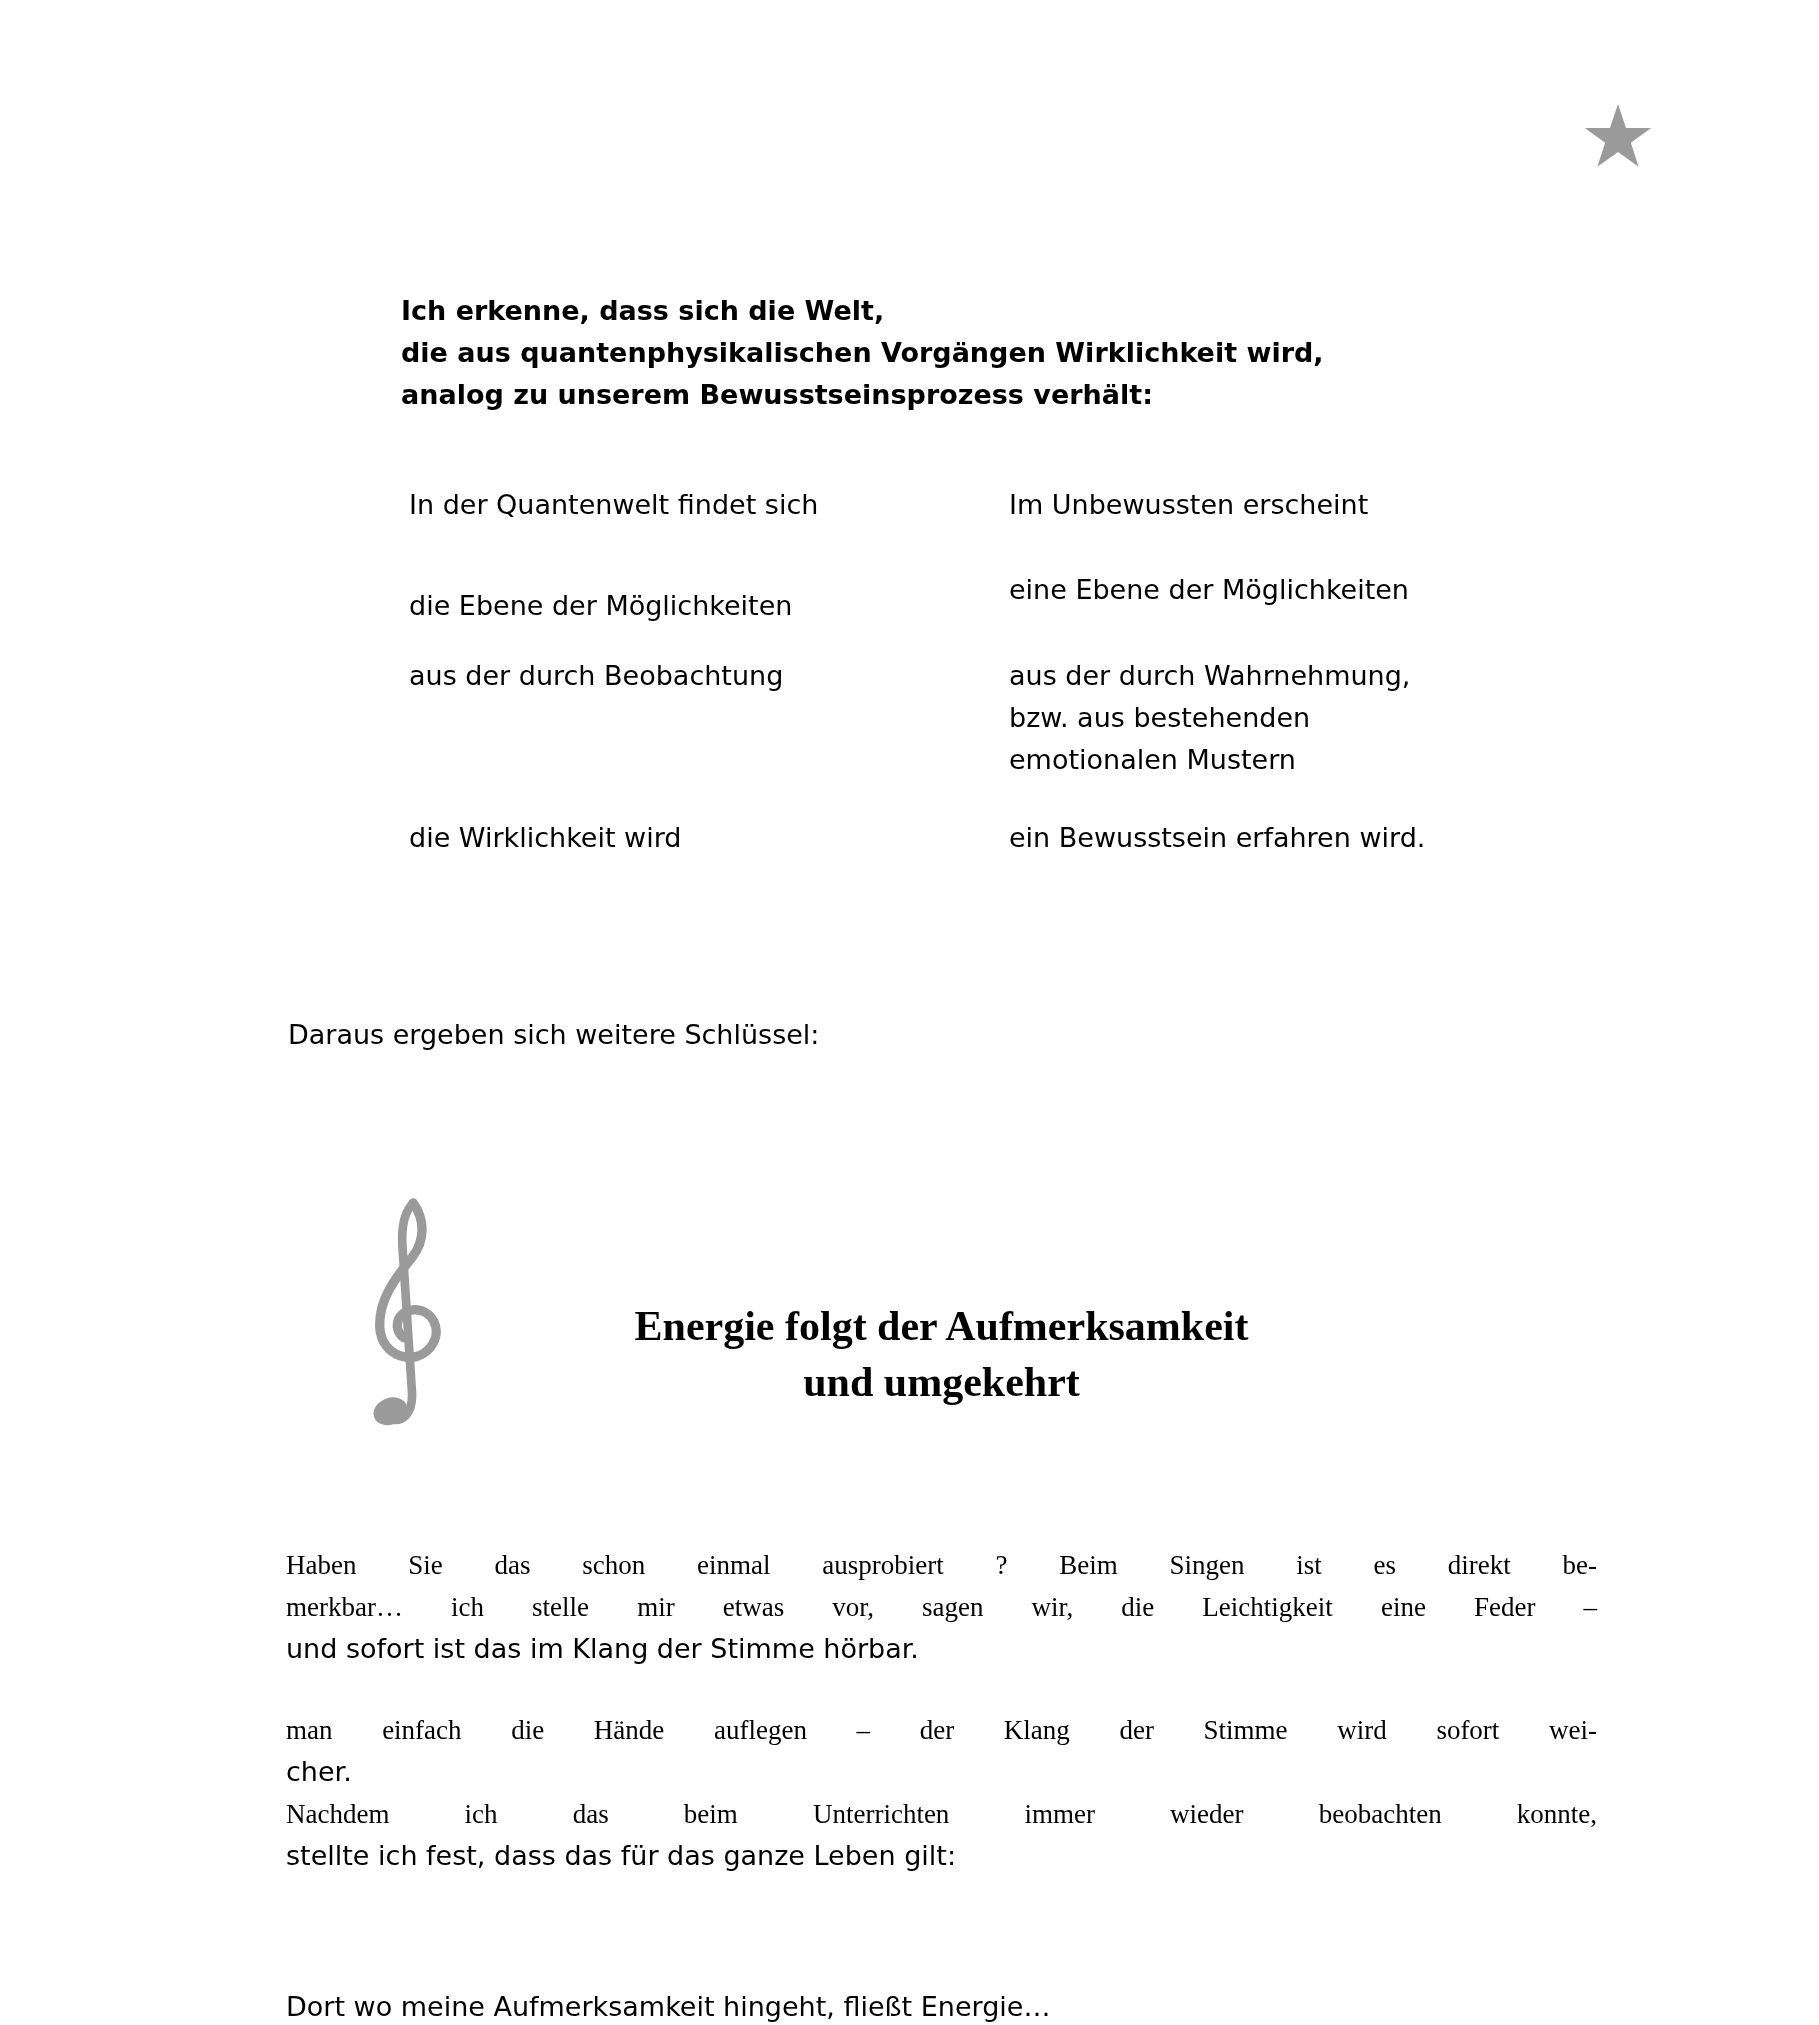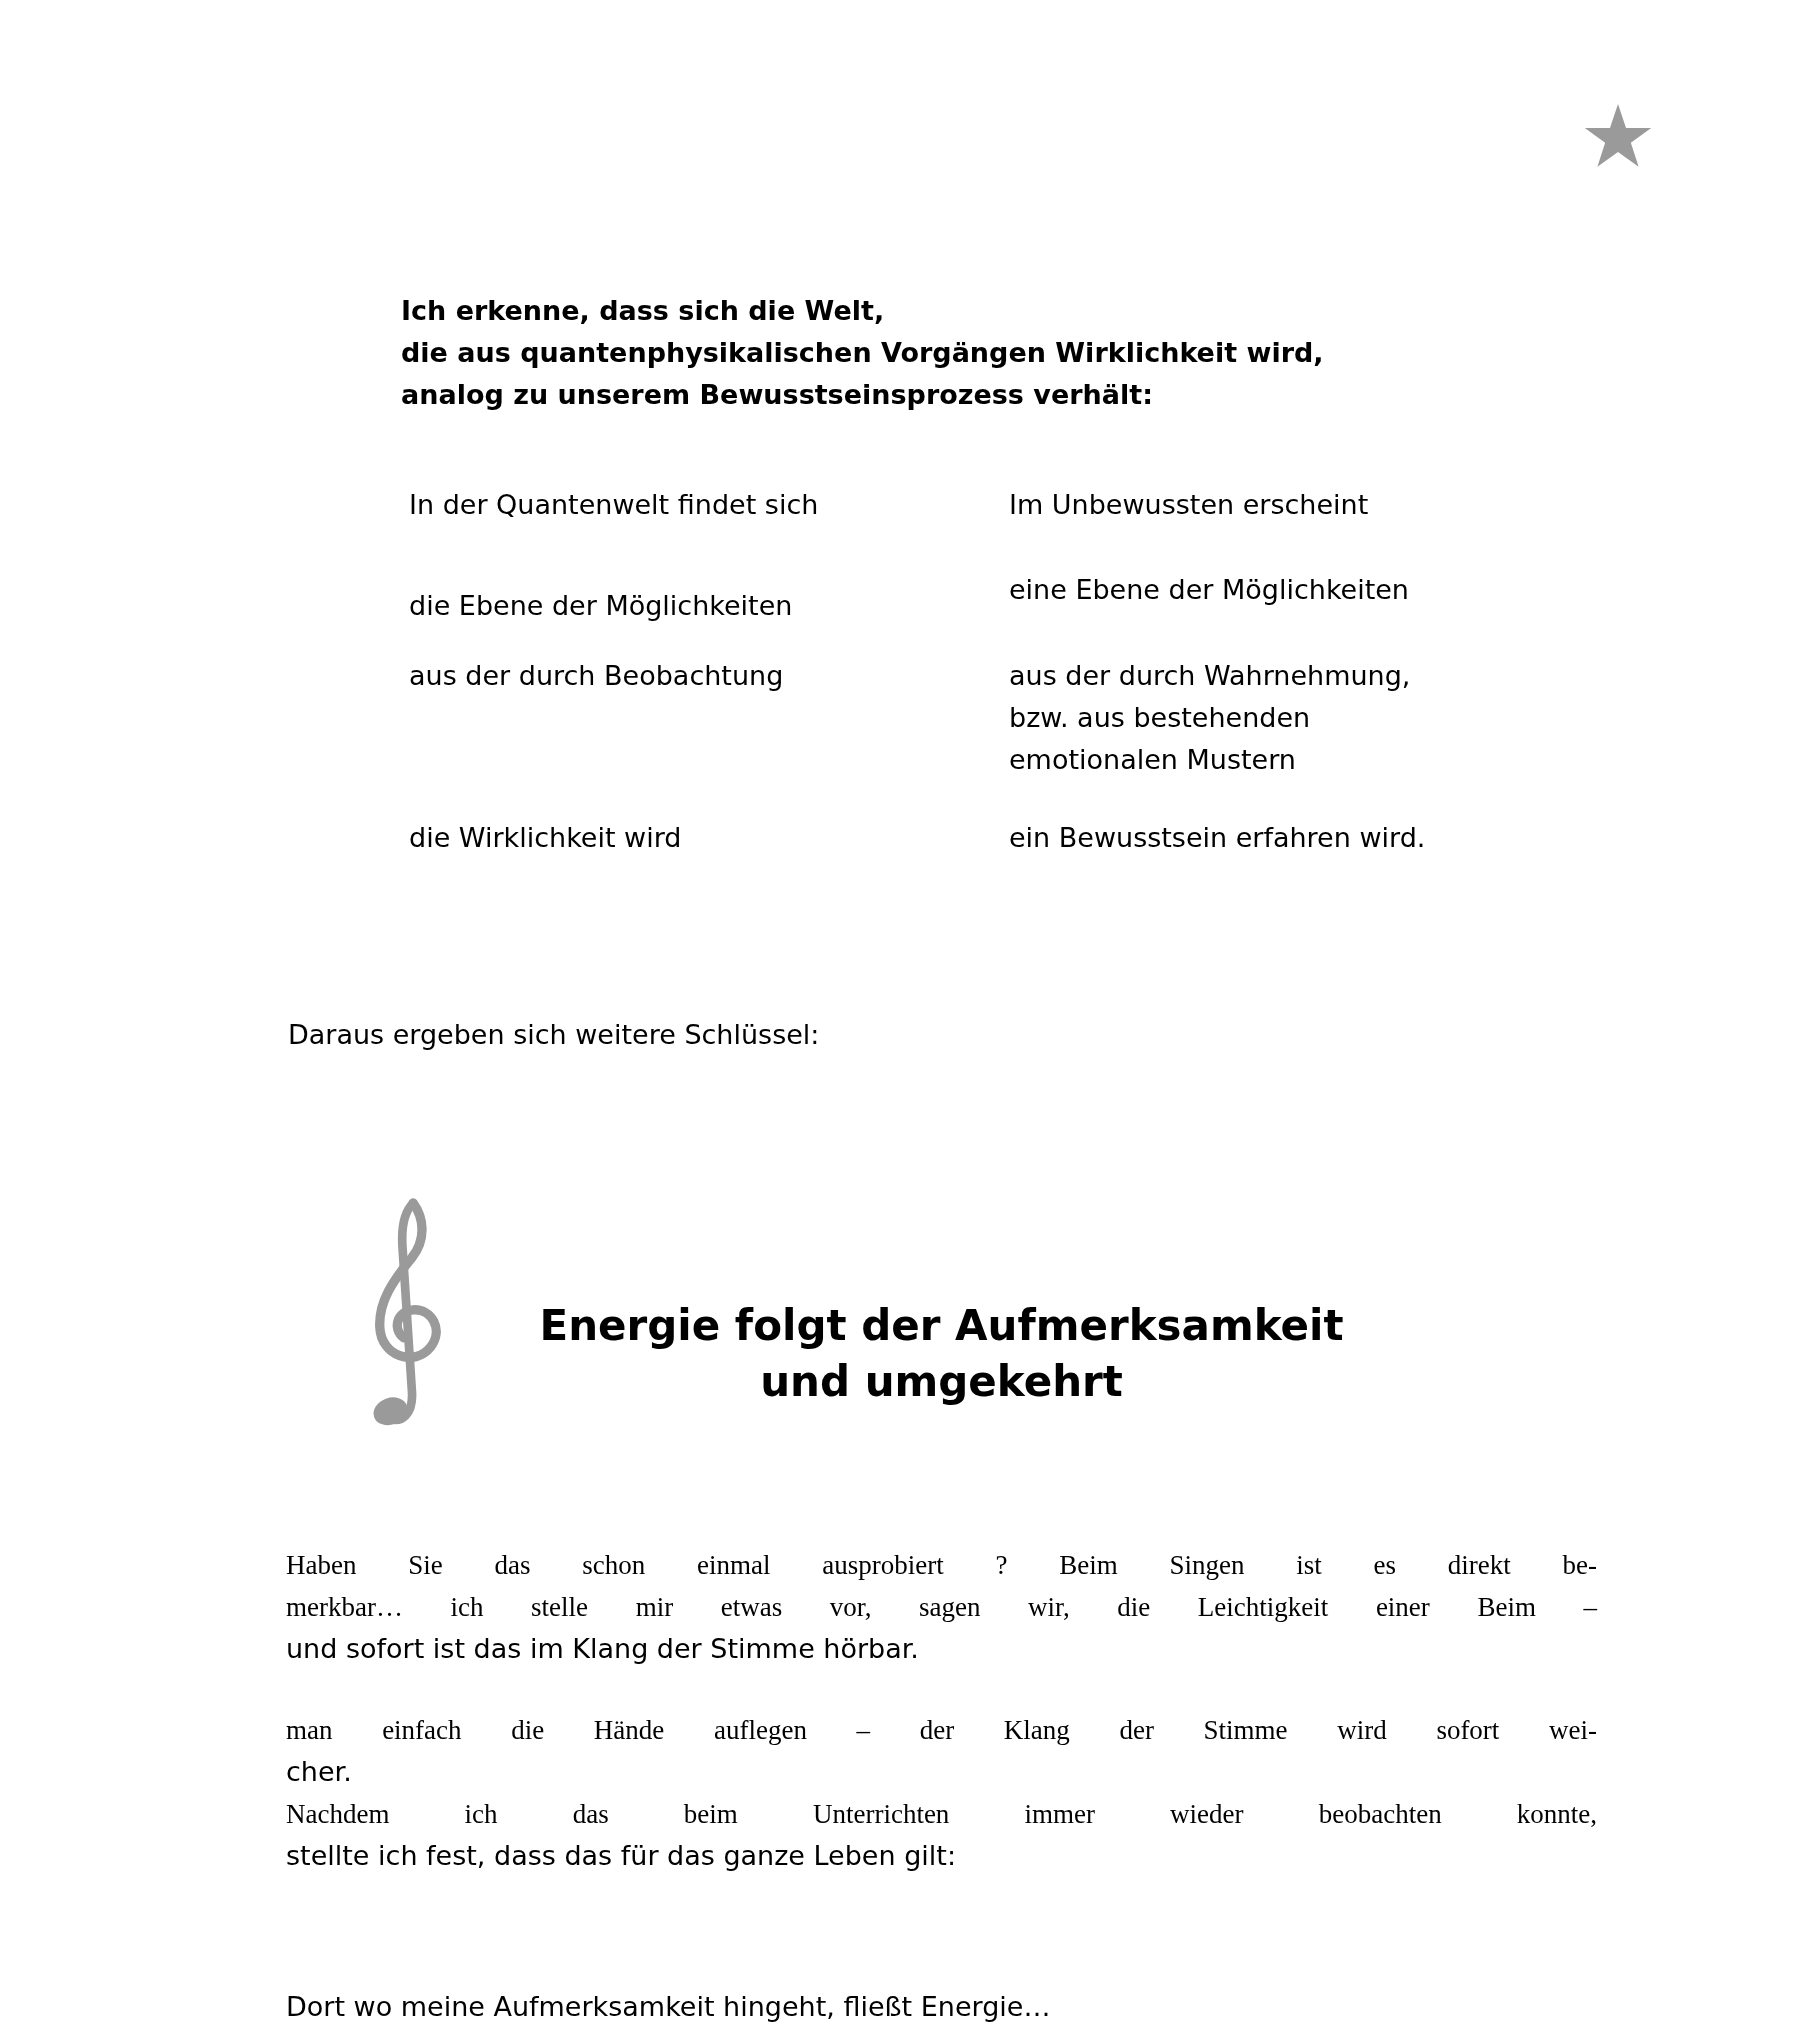--- a/index.html
+++ b/index.html
@@ -77,28 +77,28 @@
   <div class="abs body-text nowrap" style="left:288px;top:1014px;">Daraus ergeben sich weitere Schlüssel:</div>
 
   <svg class="abs" style="left:362px;top:1183px;" width="97" height="267" viewBox="0 0 140 400" aria-hidden="true">
     <g fill="none" stroke="#9a9a9a" stroke-linecap="round">
       <path stroke-width="14" d="M 74 30 C 90 52, 94 84, 72 112 C 44 146, 22 178, 24 216 C 26 260, 76 276, 100 246 C 120 220, 102 188, 74 190 C 50 192, 42 218, 60 232"></path>
       <path stroke-width="13" d="M 74 30 C 60 44, 56 66, 58 96 L 72 310 C 75 345, 58 362, 34 352"></path>
     </g>
     <ellipse class="gray-shape" cx="40" cy="342" rx="26" ry="20" transform="rotate(-20 40 342)"></ellipse>
   </svg>
 
-  <div class="abs big-heading" style="left:286px;top:1298px;">
+  <div class="abs big-heading" style="left:286px;top:1298px;font-family:Liberation Serif, serif;">
     <div class="nowrap">Energie folgt der Aufmerksamkeit</div>
     <div class="nowrap">und umgekehrt</div>
   </div>
 
   <div class="abs body-text jwrap" style="left:286px;top:1544px;">
     <div class="jl">Haben Sie das schon einmal ausprobiert ? Beim Singen ist es direkt be-</div>
-    <div class="jl">merkbar… ich stelle mir etwas vor, sagen wir, die Leichtigkeit einer Beim –</div>
+    <div class="jl">merkbar… ich stelle mir etwas vor, sagen wir, die Leichtigkeit eine Feder –</div>
     <div class="ll">und sofort ist das im Klang der Stimme hörbar.</div>
   </div>
 
   <div class="abs body-text jwrap" style="left:286px;top:1709px;">
     <div class="jl">man einfach die Hände auflegen – der Klang der Stimme wird sofort wei-</div>
     <div class="ll">cher.</div>
     <div class="jl">Nachdem ich das beim Unterrichten immer wieder beobachten konnte,</div>
     <div class="ll">stellte ich fest, dass das für das ganze Leben gilt:</div>
   </div>
 

